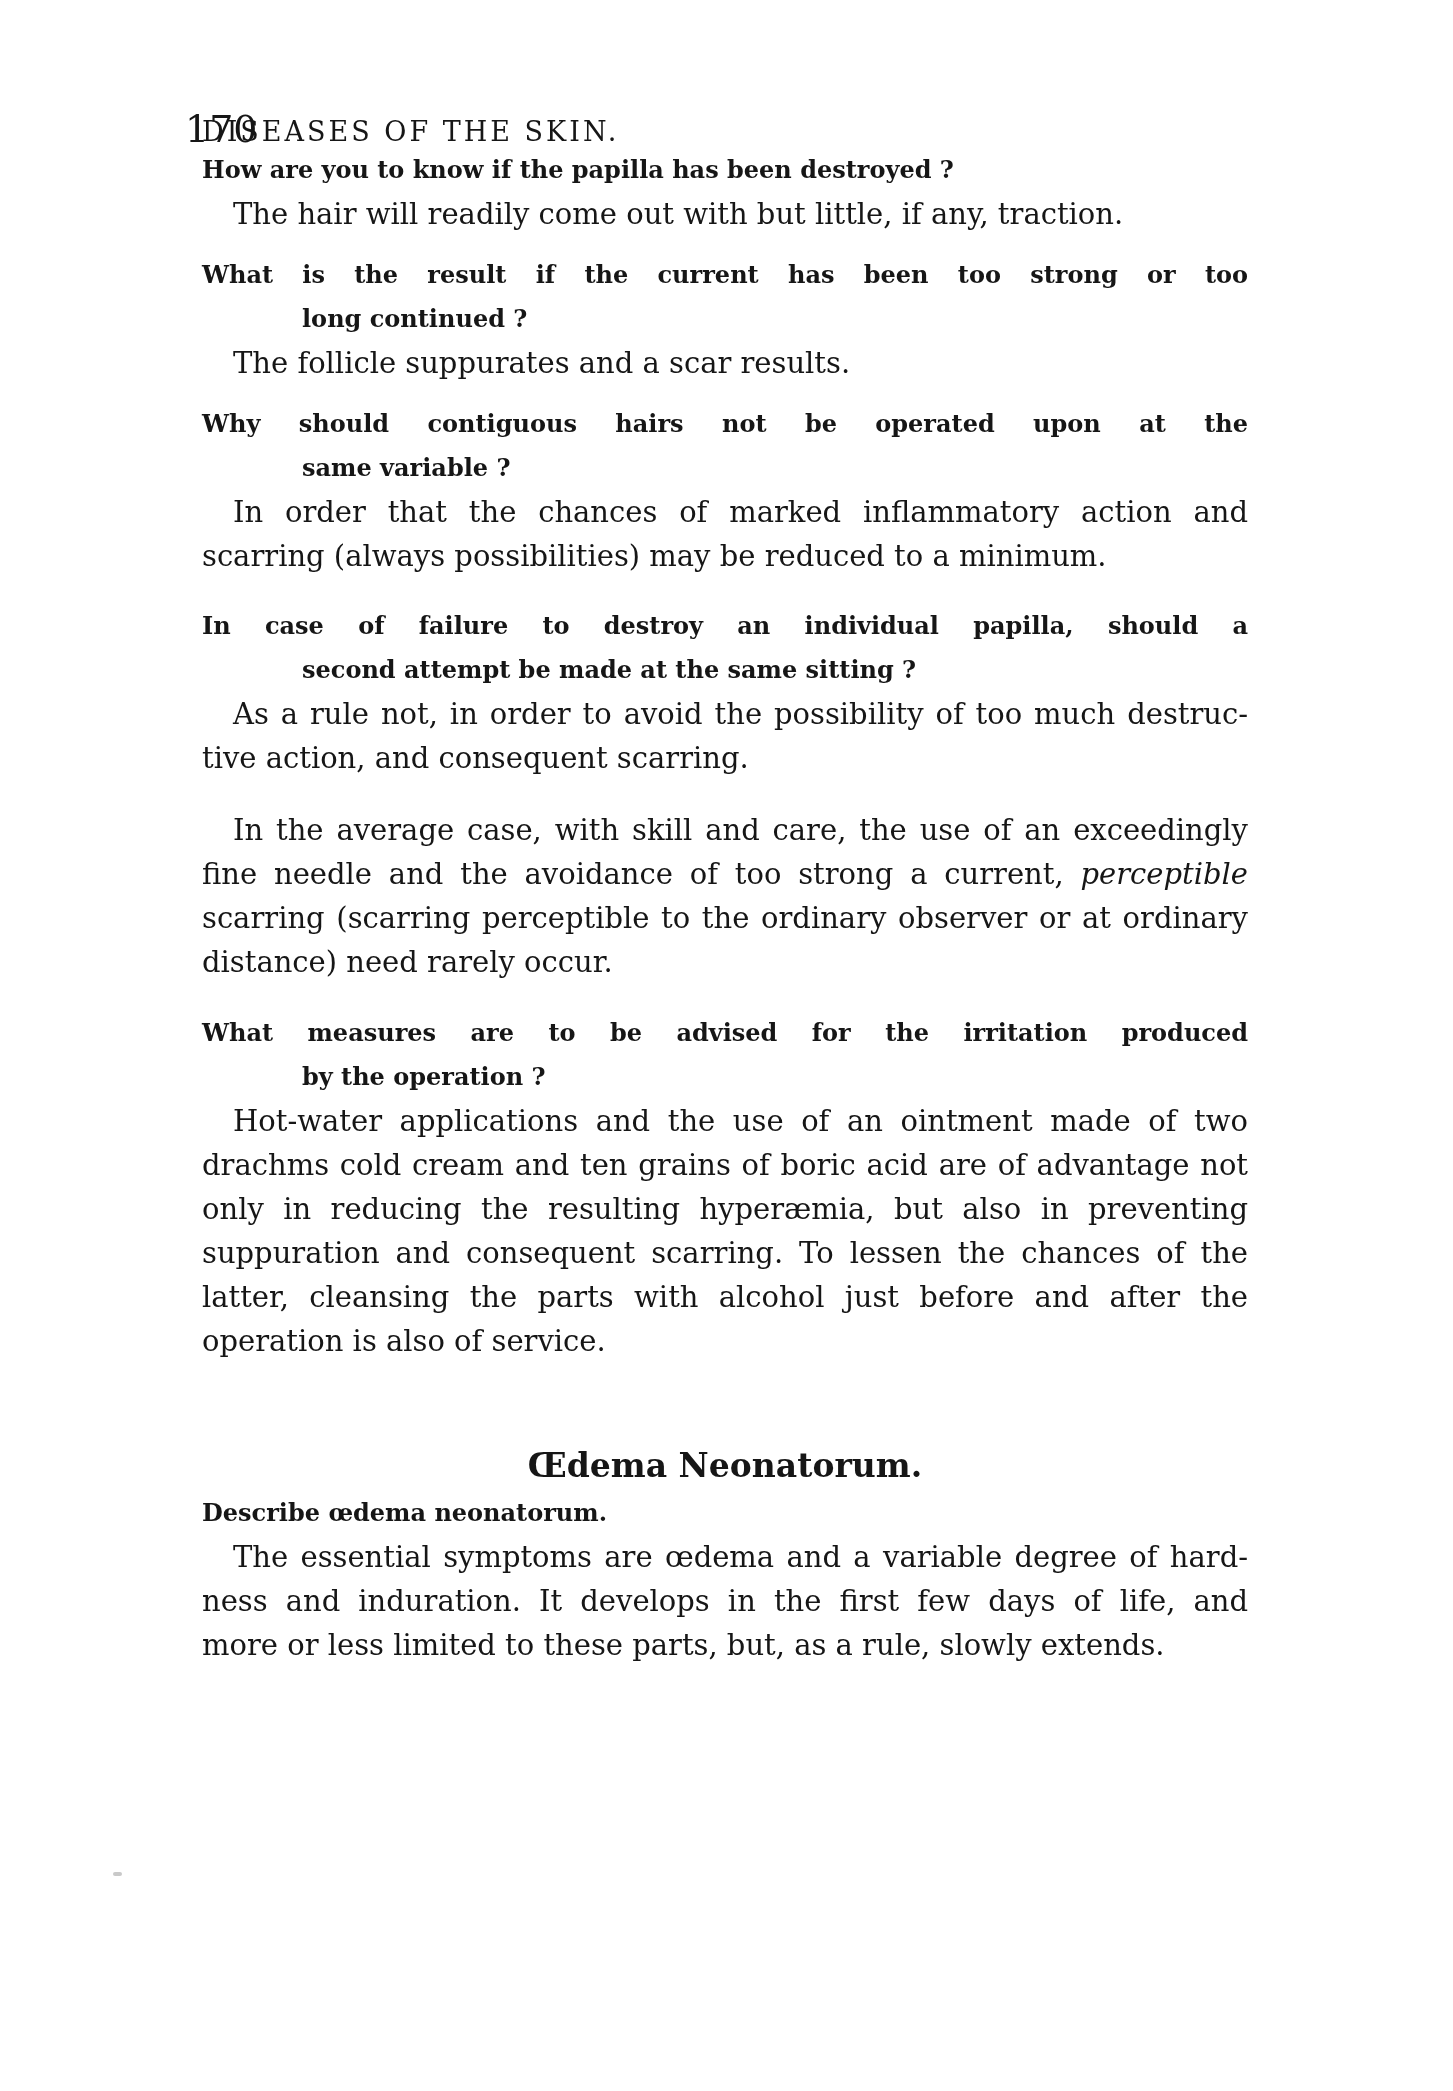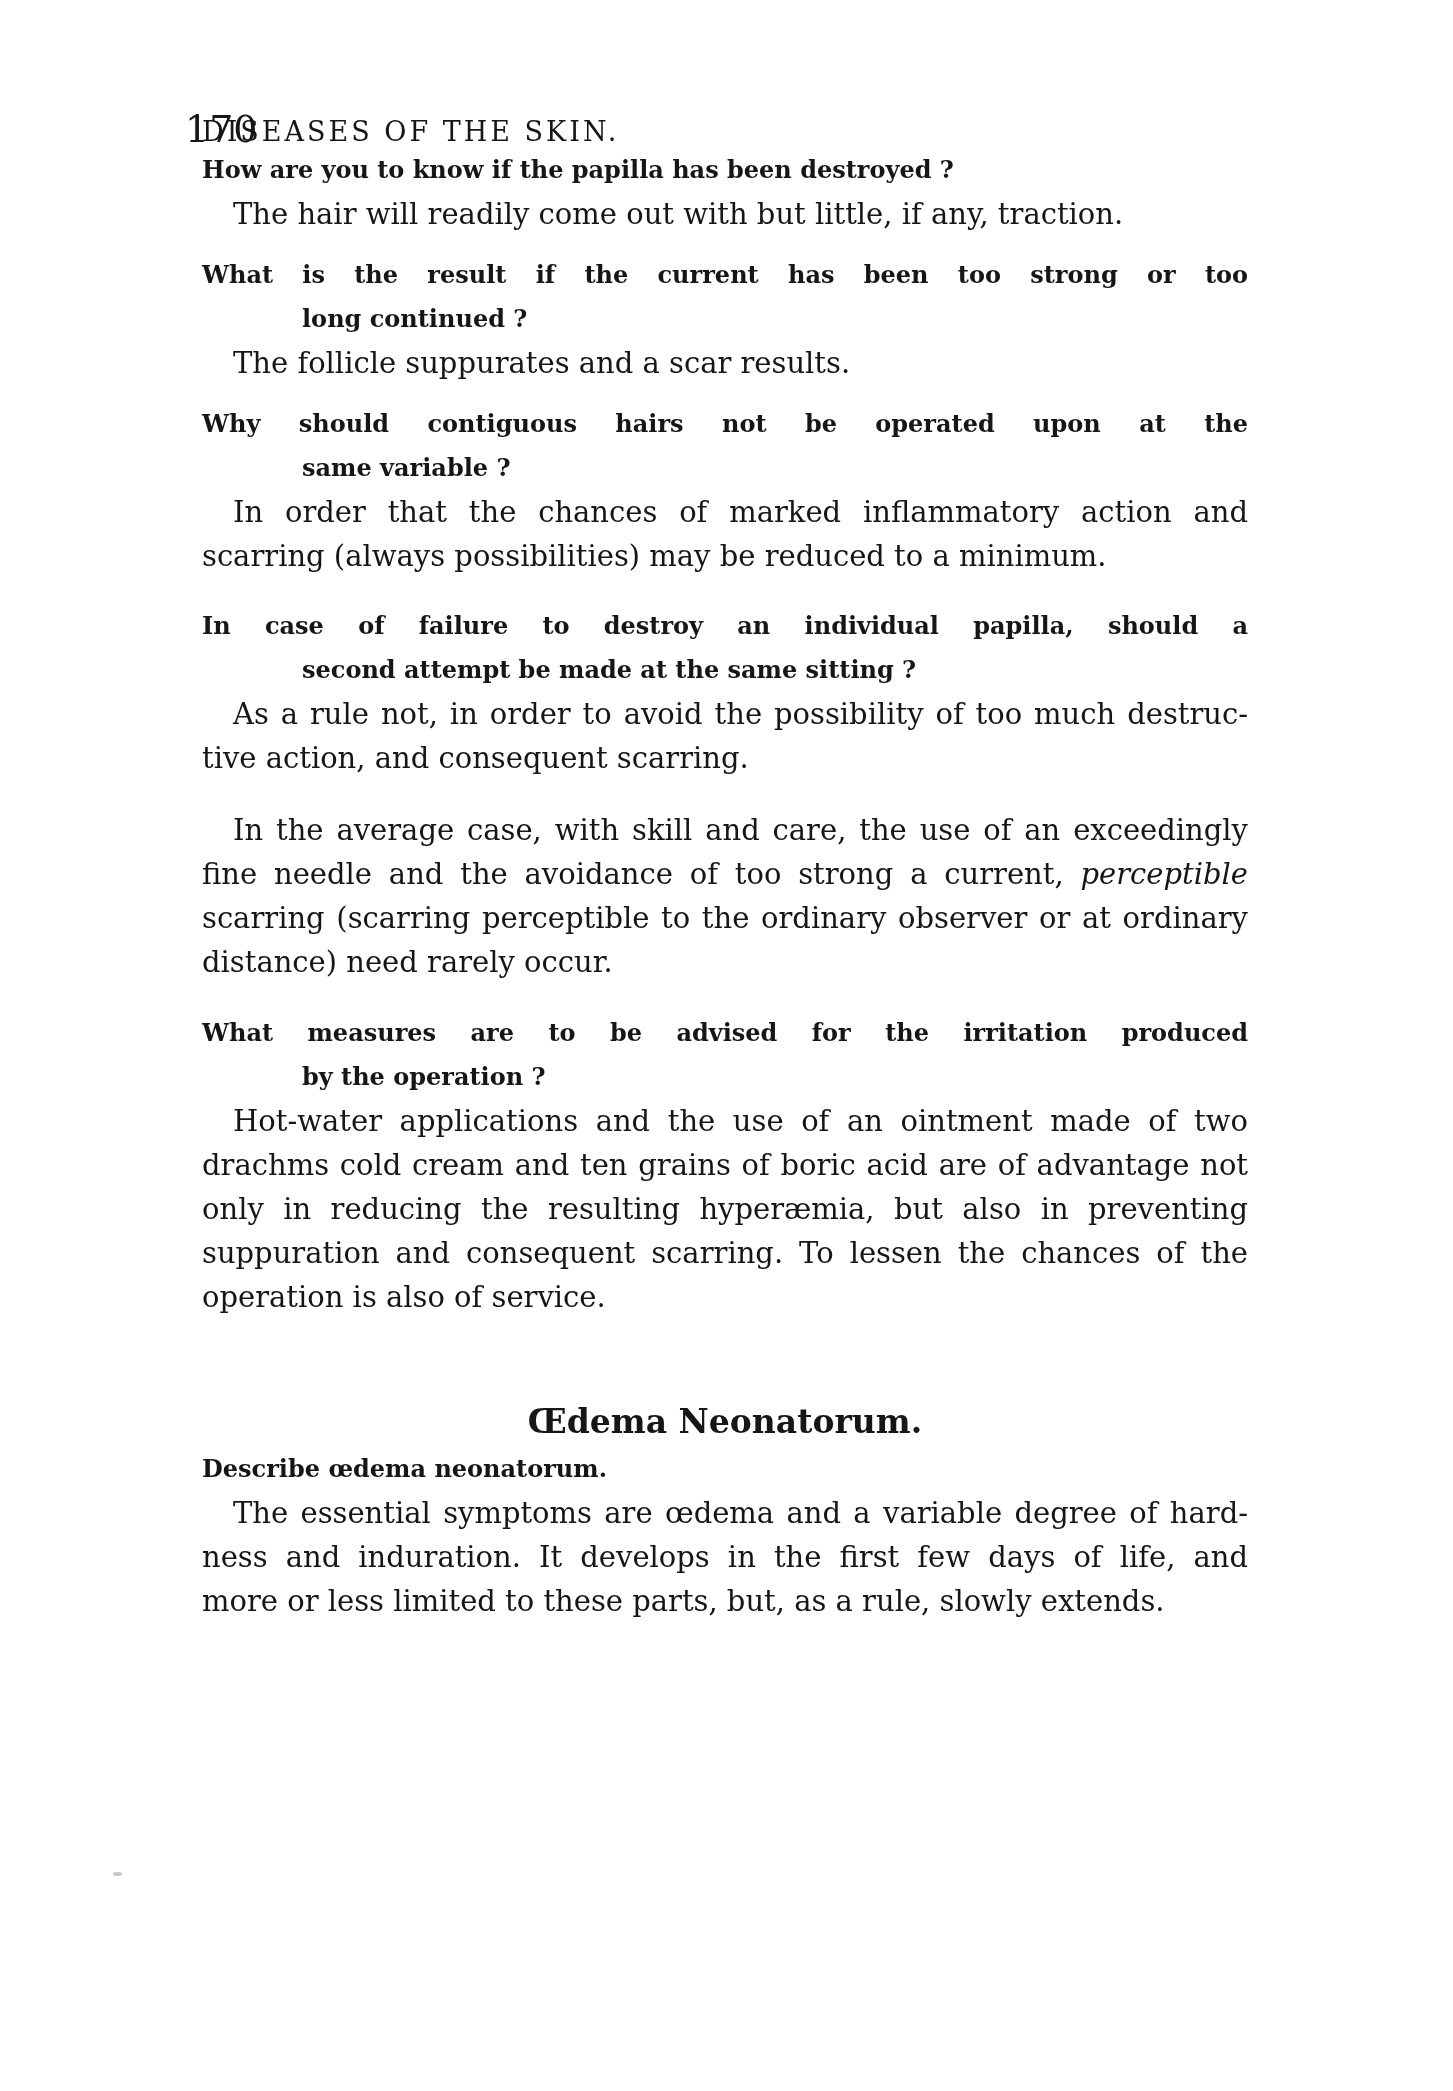--- a/index.html
+++ b/index.html
@@ -119,20 +119,21 @@
   <section class="qa qa6">
     <div class="q">
         <div class="jline">What measures are to be advised for the irritation produced</div>
         <div class="jline last">by the operation ?</div>
       </div>
     <div class="a">
         <div class="jline">Hot-water applications and the use of an ointment made of two</div>
         <div class="jline">drachms cold cream and ten grains of boric acid are of advantage not</div>
         <div class="jline">only in reducing the resulting hyperæmia, but also in preventing</div>
         <div class="jline">suppuration and consequent scarring.  To lessen the chances of the</div>
+        <div class="jline">latter, cleansing the parts with alcohol just before and after the</div>
         <div class="jline last">operation is also of service.</div>
       </div>
   </section>
 
   <h2 class="section-heading">Œdema Neonatorum.</h2>
 
   <section class="qa qa7">
     <div class="q">
         <div class="jline last">Describe œdema neonatorum.</div>
       </div>

